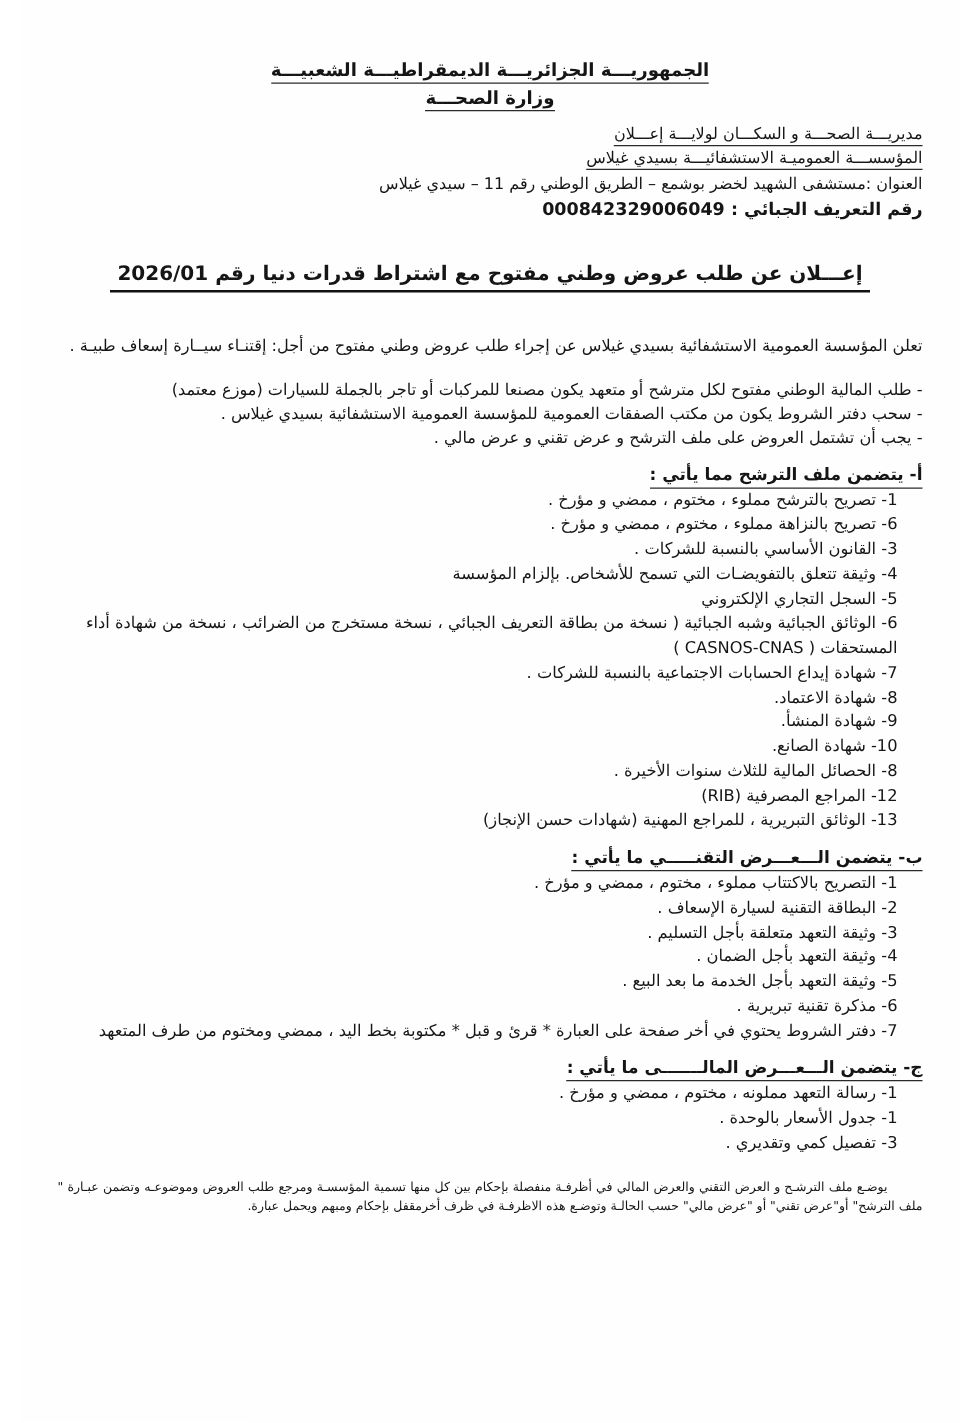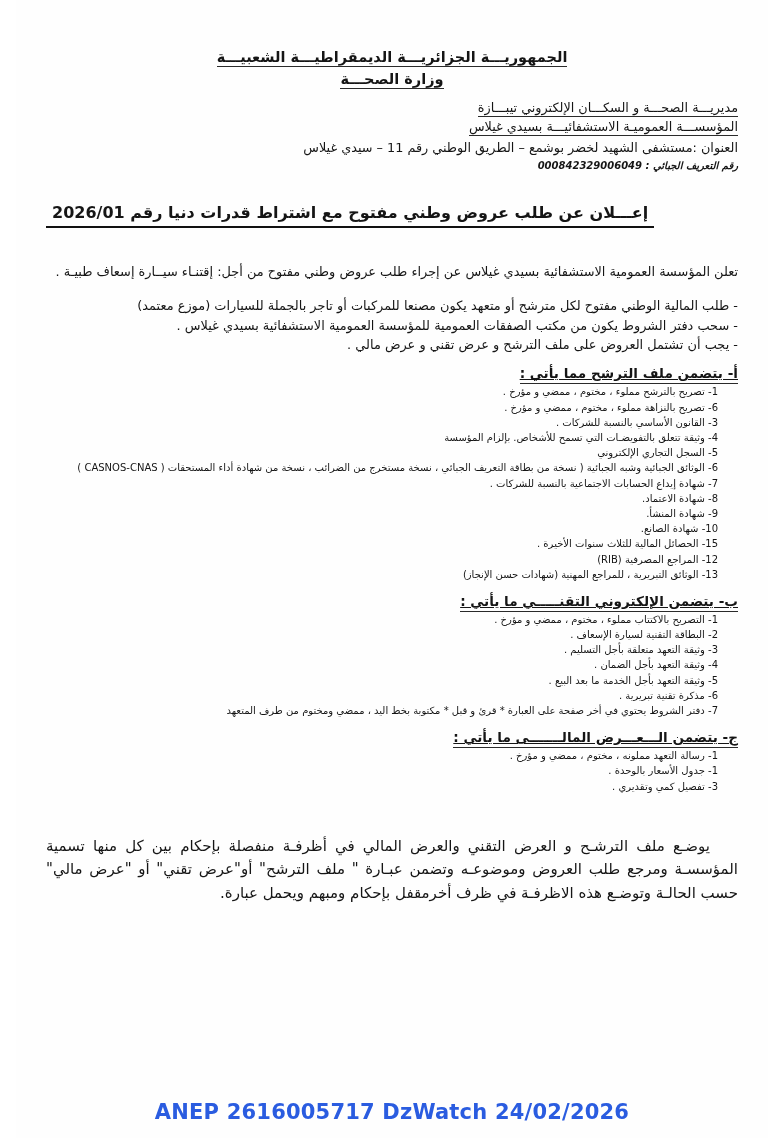--- a/index.html
+++ b/index.html
@@ -12,57 +12,57 @@
     box-sizing:border-box;width:752px;height:1138px;
     padding:46px 30px 0 30px;position:relative;background:#fefefe;
   }
   .center{text-align:center;}
   .right{text-align:right;}
   .b{font-weight:bold;}
   .u{border-bottom:1px solid #2a2a2a;padding-bottom:1px;}
   .h-top{font-size:14.5px;line-height:1.55;}
   .h-sub{font-size:12.8px;line-height:1.5;}
   .h-addr{font-size:12.8px;line-height:1.5;margin-top:2px;text-align:right;}
-  .h-tax{font-size:10px;line-height:1.55;font-style:italic;}
-  .title-wrap{text-align:left;margin:30px 0 0 0;}
+  .h-tax{font-size:14px;line-height:1.55;}
+  .title-wrap{text-align:center;margin:30px 0 0 0;}
   .title{
     display:inline-block;font-weight:bold;font-size:16px;
     border-bottom:2.5px solid #111;padding:0 6px 4px 6px;letter-spacing:.2px;
   }
   .intro{font-size:12.9px;line-height:1.5;margin:34px 0 0 0;}
   .bullets{margin-top:15px;}
   .bullet{font-size:12.9px;line-height:1.5;}
   .section{margin-top:11px;}
-  .sec-head{font-size:13.6px;margin:0 0 3px 0;text-decoration:underline;}
+  .sec-head{font-size:13.6px;margin:0 0 3px 0;}
   .sec-head .u{border-bottom-width:1.5px;padding-bottom:2px;}
-  .item{font-size:10px;line-height:1.52;padding-right:20px;}
+  .item{font-size:13px;line-height:1.52;padding-right:20px;}
   .closing{
-    font-size:15px;line-height:1.58;text-align:justify;
-    margin:41px 0 0 0;text-indent:28px;
+    font-size:10px;line-height:1.58;text-align:justify;
+    margin:18px 0 0 0;text-indent:28px;
   }
   .footer{
     position:absolute;left:0;right:0;bottom:14px;
     text-align:center;direction:ltr;
     font-weight:bold;font-size:21px;color:#2a5ce0;letter-spacing:.2px;
   }
 </style>
 </head>
 <body>
 
 <div class="page">
 
   <div class="center h-top">
     <span class="u b">الجمهوريـــة الجزائريـــة الديمقراطيـــة الشعبيـــة</span>
   </div>
   <div class="center h-top">
     <span class="u b">وزارة الصحـــة</span>
   </div>
 
   <div class="right h-sub" style="margin-top:7px;">
-    <span class="u">مديريـــة الصحـــة و السكـــان الإلكتروني تيبـــازة</span>
+    <span class="u">مديريـــة الصحـــة و السكـــان لولايـــة إعـــلان</span>
   </div>
   <div class="right h-sub">
     <span class="u">المؤسســـة العموميـة الاستشفائيـــة بسيدي غيلاس</span>
   </div>
   <div class="right h-addr">العنوان :مستشفى الشهيد لخضر بوشمع – الطريق الوطني رقم 11 – سيدي غيلاس</div>
   <div class="right h-tax b">رقم التعريف الجبائي : 000842329006049</div>
 
   <div class="title-wrap">
     <span class="title">إعـــلان عن طلب عروض وطني مفتوح مع اشتراط قدرات دنيا رقم  2026/01</span>
   </div>
@@ -82,28 +82,28 @@
     <div class="item">1- تصريح بالترشح مملوء ، مختوم ، ممضي و مؤرخ .</div>
     <div class="item">6- تصريح بالنزاهة مملوء ، مختوم ، ممضي و مؤرخ .</div>
     <div class="item">3- القانون الأساسي بالنسبة للشركات .</div>
     <div class="item">4- وثيقة تتعلق بالتفويضـات التي تسمح للأشخاص. بإلزام المؤسسة</div>
     <div class="item">5- السجل التجاري الإلكتروني</div>
     <div class="item">6- الوثائق الجبائية وشبه الجبائية ( نسخة من بطاقة التعريف الجبائي ، نسخة مستخرج من الضرائب ، نسخة من شهادة أداء المستحقات ( CASNOS-CNAS )</div>
     <div class="item">7- شهادة إيداع الحسابات الاجتماعية بالنسبة للشركات .</div>
     <div class="item">8- شهادة الاعتماد.</div>
     <div class="item">9- شهادة المنشأ.</div>
     <div class="item">10- شهادة الصانع.</div>
-    <div class="item">15- الحصائل المالية للثلاث سنوات الأخيرة .</div>
+    <div class="item">8- الحصائل المالية للثلاث سنوات الأخيرة .</div>
     <div class="item">12- المراجع المصرفية (RIB)</div>
     <div class="item">13- الوثائق التبريرية ، للمراجع المهنية (شهادات حسن الإنجاز)</div>
   </div>
 
   <div class="section">
     <div class="sec-head">
-      <span class="u b">ب- يتضمن الإلكتروني التقنـــــي ما يأتي :</span>
+      <span class="u b">ب- يتضمن الـــعـــرض التقنـــــي ما يأتي :</span>
     </div>
     <div class="item">1- التصريح بالاكتتاب مملوء ، مختوم ، ممضي و مؤرخ .</div>
     <div class="item">2- البطاقة التقنية لسيارة الإسعاف .</div>
     <div class="item">3- وثيقة التعهد متعلقة بأجل التسليم .</div>
     <div class="item">4- وثيقة التعهد بأجل الضمان .</div>
     <div class="item">5- وثيقة التعهد بأجل الخدمة ما بعد البيع .</div>
     <div class="item">6- مذكرة تقنية تبريرية .</div>
     <div class="item">7- دفتر الشروط يحتوي في أخر صفحة على العبارة * قرئ و قبل * مكتوبة بخط اليد ، ممضي ومختوم من طرف المتعهد</div>
   </div>
 
@@ -111,15 +111,14 @@
     <div class="sec-head">
       <span class="u b">ج- يتضمن الـــعـــرض المالـــــــى ما يأتي :</span>
     </div>
     <div class="item">1- رسالة التعهد مملونه ، مختوم ، ممضي و مؤرخ .</div>
     <div class="item">1- جدول الأسعار بالوحدة .</div>
     <div class="item">3- تفصيل كمي وتقديري .</div>
   </div>
 
   <p class="closing">يوضـع ملف الترشـح و العرض التقني والعرض المالي في أظرفـة منفصلة بإحكام بين كل منها تسمية المؤسسـة ومرجع طلب العروض وموضوعـه وتضمن عبـارة " ملف الترشح" أو"عرض تقني" أو "عرض مالي" حسب الحالـة وتوضـع هذه الاظرفـة في ظرف أخرمقفل بإحكام ومبهم ويحمل عبارة.</p>
 
-  <div class="footer">ANEP 2616005717 DzWatch 24/02/2026</div>
 
 </div>
 
 </body></html>

